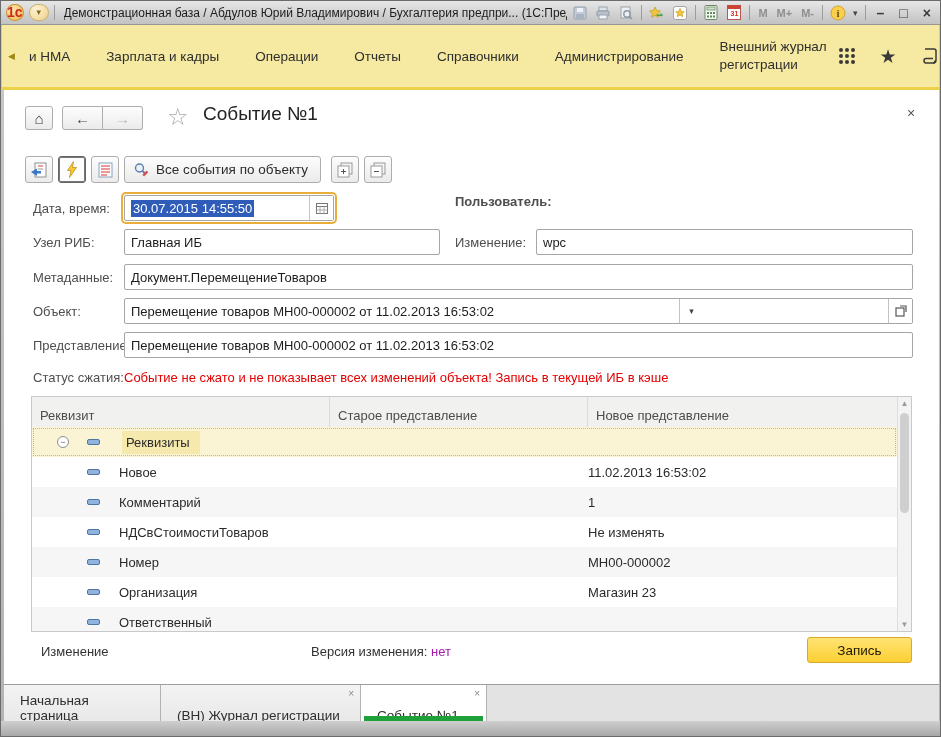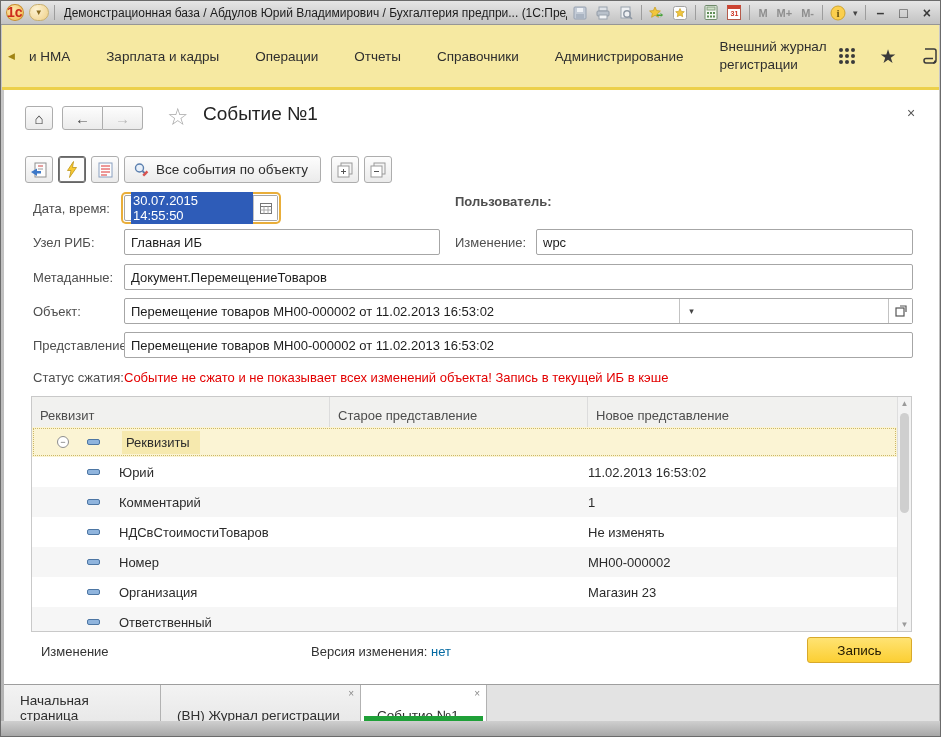--- a/index.html
+++ b/index.html
@@ -50,21 +50,21 @@
   .form-title { position:absolute; left:199px; top:13px; font-size:19px; color:#232323; }
   .form-close { position:absolute; left:903px; top:15px; font-size:14px; color:#555; }
 
   .tool-btn { position:absolute; top:66px; width:28px; height:27px; }
   .tool-btn.pressed { border-color:#666; box-shadow:inset 0 0 0 1px #777; background:#fdfdfd; }
   .tool-big { position:absolute; left:120px; top:66px; height:27px; padding:0 12px 0 8px; gap:6px; font-size:13.5px; color:#2c2c2c; }
 
   .f-label { position:absolute; font-size:13px; color:#4e4e4e;margin-left:8px; }
   .f-input { position:absolute; height:26px; border:1px solid #a6a6a6; border-radius:2px; background:#fff;
              font-size:13px; color:#1d1d1d; display:flex; align-items:center; padding-left:6px; }
-  .date-wrap { left:120px; top:105px; width:154px; box-shadow:0 0 0 1px #fff, 0 0 0 3px #e9ae3a; }
+  .date-wrap { left:120px; top:105px; width:210px; box-shadow:0 0 0 1px #fff, 0 0 0 3px #e9ae3a; }
   .sel-text { background:#2e5cb8; color:#fff; padding:1px 2px; }
   .in-btn { margin-left:auto; width:24px; align-self:stretch; border-left:1px solid #c3c3c3;
             display:flex; align-items:center; justify-content:center; background:#fff; }
   .drop-caret { font-size:9px; color:#444; }
 
   .status-text { position:absolute; left:120px; top:280px; font-size:13px; color:#e30000; }
 
   
   .grid { position:absolute; left:27px; top:306px; width:881px; height:236px; border:1px solid #c9c9c9; }
   .grid-head { display:flex; height:38px; background:#f1f1ef; border-bottom:1px solid #d2d2d2;
@@ -82,21 +82,21 @@
   .expander { display:inline-flex; width:12px; height:12px; border:1px solid #8e8e8e; border-radius:50%;
               align-items:center; justify-content:center; font-size:9px; color:#666; line-height:1; background:#fff; }
   .grp-label { background:#f6e9ae; padding:4px 10px 4px 4px; }
   .vscroll { position:absolute; right:0; top:0; bottom:0; width:14px; background:#f3f3f3; border-left:1px solid #dedede; }
   .vs-arrow { position:absolute; left:0; width:13px; text-align:center; font-size:8px; color:#9a9a9a; }
   .vs-thumb { position:absolute; left:2px; width:9px; top:16px; height:100px; background:#cfcfcf; border-radius:5px; }
 
   
   .foot-change { position:absolute; left:37px; top:554px; font-size:13px; color:#333; }
   .foot-version { position:absolute; left:307px; top:554px; font-size:13px; color:#333; }
-  .link { color:#0369a1; }
+  .link { color:#a21caf; }
   .btn-close-form { position:absolute; left:803px; top:547px; width:105px; height:26px;
                     background:linear-gradient(#ffe373,#fccf33); border:1px solid #d8a92a; border-radius:3px;
                     font-size:13.5px; color:#201800; display:flex; align-items:center; justify-content:center; }
 
   
   .tabbar { position:absolute; left:3px; top:683px; width:935px; height:39px; background:#e3e3e3;
             border-top:1px solid #9e9e9e; display:flex; }
   .tab { position:relative; height:100%; border-right:1px solid #b2b2b2; background:linear-gradient(#f3f3f3,#e8e8e8);
          display:flex; align-items:flex-end; padding:0 16px; font-size:13.5px; color:#2e2e2e; }
   .tab.active { background:#fff; }
@@ -340,21 +340,21 @@
       </div>
       <div class="grid-body">
         <div class="g-row group" style="background:#fbf4d4;">
           <span style="margin-left:25px;" class="expander">−</span>
           <span style="margin-left:18px;" class="dash-ico"></span>
           <span style="margin-left:22px;" class="grp-label">Реквизиты</span>
         </div>
         <div class="g-row">
           <div class="cell-attr">
               <span style="margin-left:55px;" class="dash-ico"></span>
-            <span style="margin-left:19px;">Юрий</span>
+            <span style="margin-left:19px;">Новое</span>
             </div>
           <div class="cell-new">11.02.2013 16:53:02</div>
         </div>
         <div class="g-row">
           <div class="cell-attr">
               <span style="margin-left:55px;" class="dash-ico"></span>
             <span style="margin-left:19px;">Комментарий</span>
             </div>
           <div class="cell-new">1</div>
         </div>

